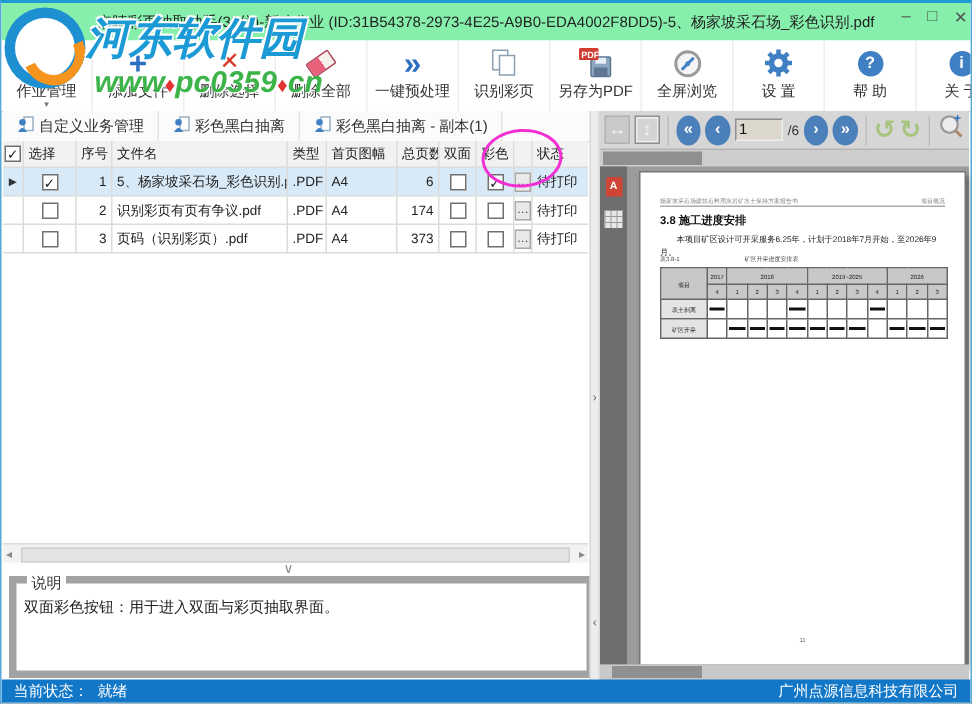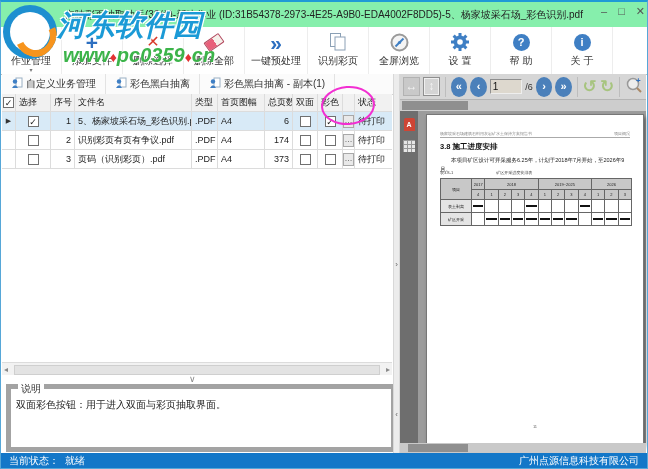--- a/index.html
+++ b/index.html
@@ -160,20 +160,32 @@
       <span class="lb">一键预处理</span>
     </div>
     <div class="tbtn">
       <span class="ic">
         <svg width="18" height="20" viewBox="0 0 18 20">
             <rect x="1.5" y="1.5" width="10" height="13" fill="#fff" stroke="#8ba0b5"></rect>
             <rect x="6" y="5" width="10" height="13" fill="#fff" stroke="#8ba0b5"></rect>
           </svg>
       </span>
       <span class="lb">识别彩页</span>
+    </div>
+    <div class="tbtn">
+      <span class="ic">
+        <svg width="22" height="20" viewBox="0 0 22 20">
+            <rect x="8" y="6" width="13" height="13" rx="1" fill="#8fa6c0" stroke="#5e7594"></rect>
+            <rect x="11" y="6.5" width="7" height="4" fill="#e8eef5"></rect>
+            <rect x="10" y="13" width="9" height="6" fill="#5e7594"></rect>
+            <rect x="0" y="0" width="13" height="8" rx="1" fill="#d23b2f"></rect>
+            <text x="1.5" y="6.5" font-size="6" fill="#fff" font-weight="bold">PDF</text>
+          </svg>
+      </span>
+      <span class="lb">另存为PDF</span>
     </div>
     <div class="tbtn">
       <span class="ic">
         <svg width="19" height="19" viewBox="0 0 19 19">
             <circle cx="9.5" cy="9.5" r="8" fill="#f4f4f4" stroke="#9a9a9a" stroke-width="2"></circle>
             <line x1="5.5" y1="13.5" x2="13.5" y2="5.5" stroke="#3f7fc4" stroke-width="2"></line>
             <circle cx="9.5" cy="9.5" r="1.6" fill="#3f7fc4"></circle>
           </svg>
       </span>
       <span class="lb">全屏浏览</span>

